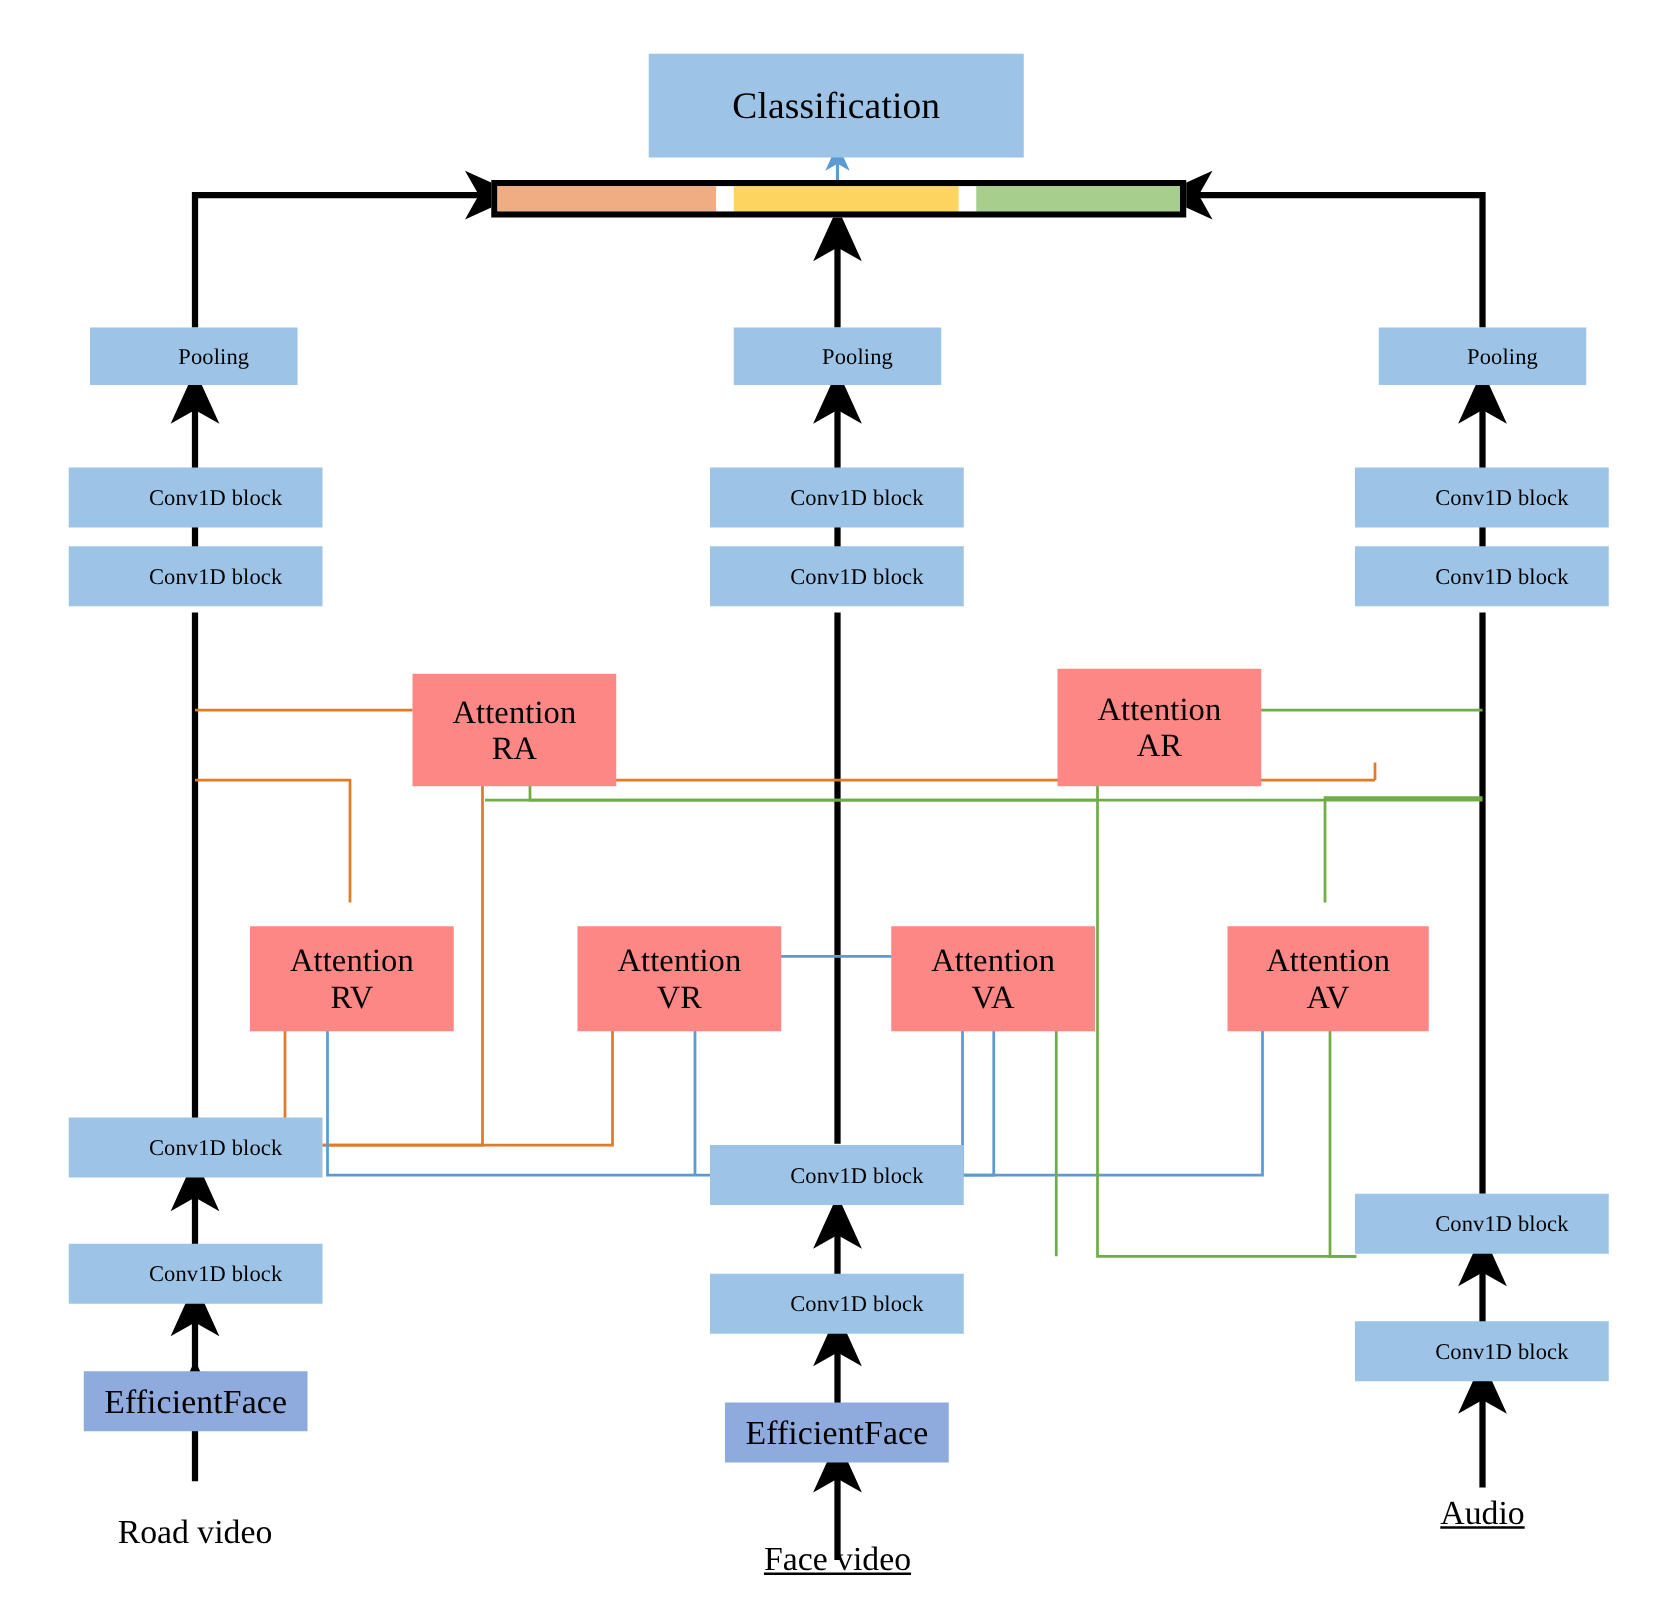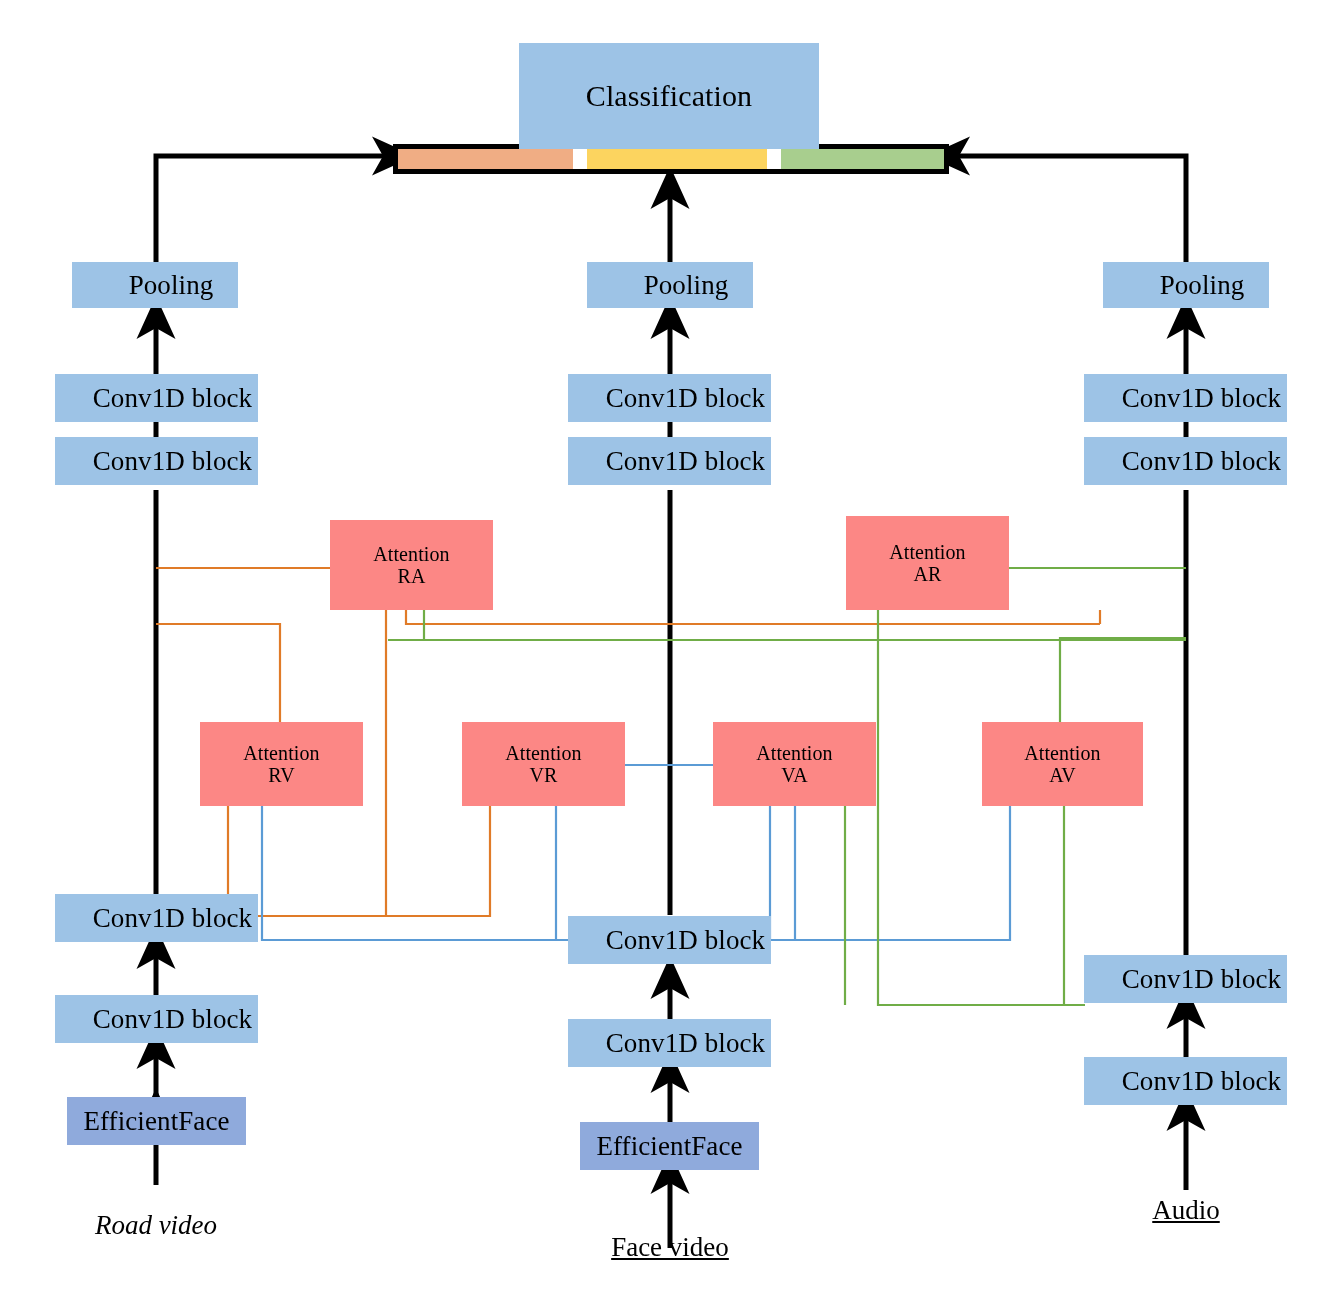--- a/index.html
+++ b/index.html
@@ -1,23 +1,23 @@
 <!DOCTYPE html>
 <html><head>
 <meta charset="utf-8">
 <style>
   html,body{margin:0;padding:0;background:#ffffff;}
   body{width:1342px;height:1293px;font-family:"Liberation Serif","DejaVu Serif",serif;}
   #stage{position:relative;width:1342px;height:1293px;overflow:hidden;background:#fff;}
   svg#wires{position:absolute;left:0;top:0;width:1342px;height:1293px;}
   .node{position:absolute;box-sizing:border-box;display:flex;align-items:center;justify-content:center;
         text-align:center;color:#000;line-height:1.12;letter-spacing:.1px;}
-  .node.blue{background:#9DC3E6;font-size:27px;padding-left:32px;}
+  .node.blue{background:#9DC3E6;font-size:18px;padding-left:32px;}
   .node.blue2{background:#8FAADC;font-size:27px;}
-  .node.att{background:#FC8785;font-size:20px;white-space:pre-line;}
+  .node.att{background:#FC8785;font-size:26px;white-space:pre-line;margin-top:19px;}
   .node.cls{background:#9DC3E6;font-size:30px;}
   .caption{position:absolute;font-size:27px;color:#000;text-align:center;white-space:nowrap;}
   .fusionbar{position:absolute;box-sizing:border-box;border:5px solid #000;background:#fff;display:flex;align-items:stretch;}
   .seg{height:100%;}
   .gap{height:100%;background:#fff;}
 </style>
 </head>
 <body>
 
 <div id="stage">
@@ -109,29 +109,29 @@
   </svg>
 
   <div class="fusionbar" style="left:393px;top:144px;width:556px;height:30px;">
     <div class="seg" style="flex: 0 0 175px; background: rgb(240, 173, 132);"></div>
     <div class="gap" style="flex:0 0 14px;"></div>
     <div class="seg" style="flex: 0 0 180px; background: rgb(252, 212, 95);"></div>
     <div class="gap" style="flex:0 0 14px;"></div>
     <div class="seg" style="flex: 1 1 auto; background: rgb(168, 206, 142);"></div>
   </div>
 
-  <div class="node cls" style="left: 519px; top: 43px; width: 300px; height: 106px; background: rgb(157, 195, 230); font-family: Liberation Serif, serif;">Classification</div>
+  <div class="node cls" style="left: 519px; top: 43px; width: 300px; height: 83px; background: rgb(157, 195, 230); font-family: Liberation Serif, serif;">Classification</div>
 
   <div class="node blue" style="left: 72px; top: 262px; width: 166px; height: 46px; background: rgb(157, 195, 230);">Pooling</div>
   <div class="node blue" style="left: 55px; top: 374px; width: 203px; height: 48px; background: rgb(157, 195, 230);">Conv1D block</div>
   <div class="node blue" style="left: 55px; top: 437px; width: 203px; height: 48px; background: rgb(157, 195, 230);">Conv1D block</div>
   <div class="node blue" style="left: 55px; top: 894px; width: 203px; height: 48px; background: rgb(157, 195, 230);">Conv1D block</div>
   <div class="node blue" style="left: 55px; top: 995px; width: 203px; height: 48px; background: rgb(157, 195, 230);">Conv1D block</div>
   <div class="node blue2" style="left: 67px; top: 1097px; width: 179px; height: 48px; background: rgb(143, 170, 220);">EfficientFace</div>
-  <div class="caption" style="left:0px;top:1210px;width:312px;font-style:italic;">Road video</div>
+  <div class="caption" style="left:0px;top:1210px;width:312px;">Road video</div>
 
   <div class="node blue" style="left: 587px; top: 262px; width: 166px; height: 46px; background: rgb(157, 195, 230);">Pooling</div>
   <div class="node blue" style="left: 568px; top: 374px; width: 203px; height: 48px; background: rgb(157, 195, 230);">Conv1D block</div>
   <div class="node blue" style="left: 568px; top: 437px; width: 203px; height: 48px; background: rgb(157, 195, 230);">Conv1D block</div>
   <div class="node blue" style="left: 568px; top: 916px; width: 203px; height: 48px; background: rgb(157, 195, 230);">Conv1D block</div>
   <div class="node blue" style="left: 568px; top: 1019px; width: 203px; height: 48px; background: rgb(157, 195, 230);">Conv1D block</div>
   <div class="node blue2" style="left: 580px; top: 1122px; width: 179px; height: 48px; background: rgb(143, 170, 220);">EfficientFace</div>
   <div class="caption" style="left:514px;top:1232px;width:312px;text-decoration:underline;">Face video</div>
 
   <div class="node blue" style="left: 1103px; top: 262px; width: 166px; height: 46px; background: rgb(157, 195, 230);">Pooling</div>

